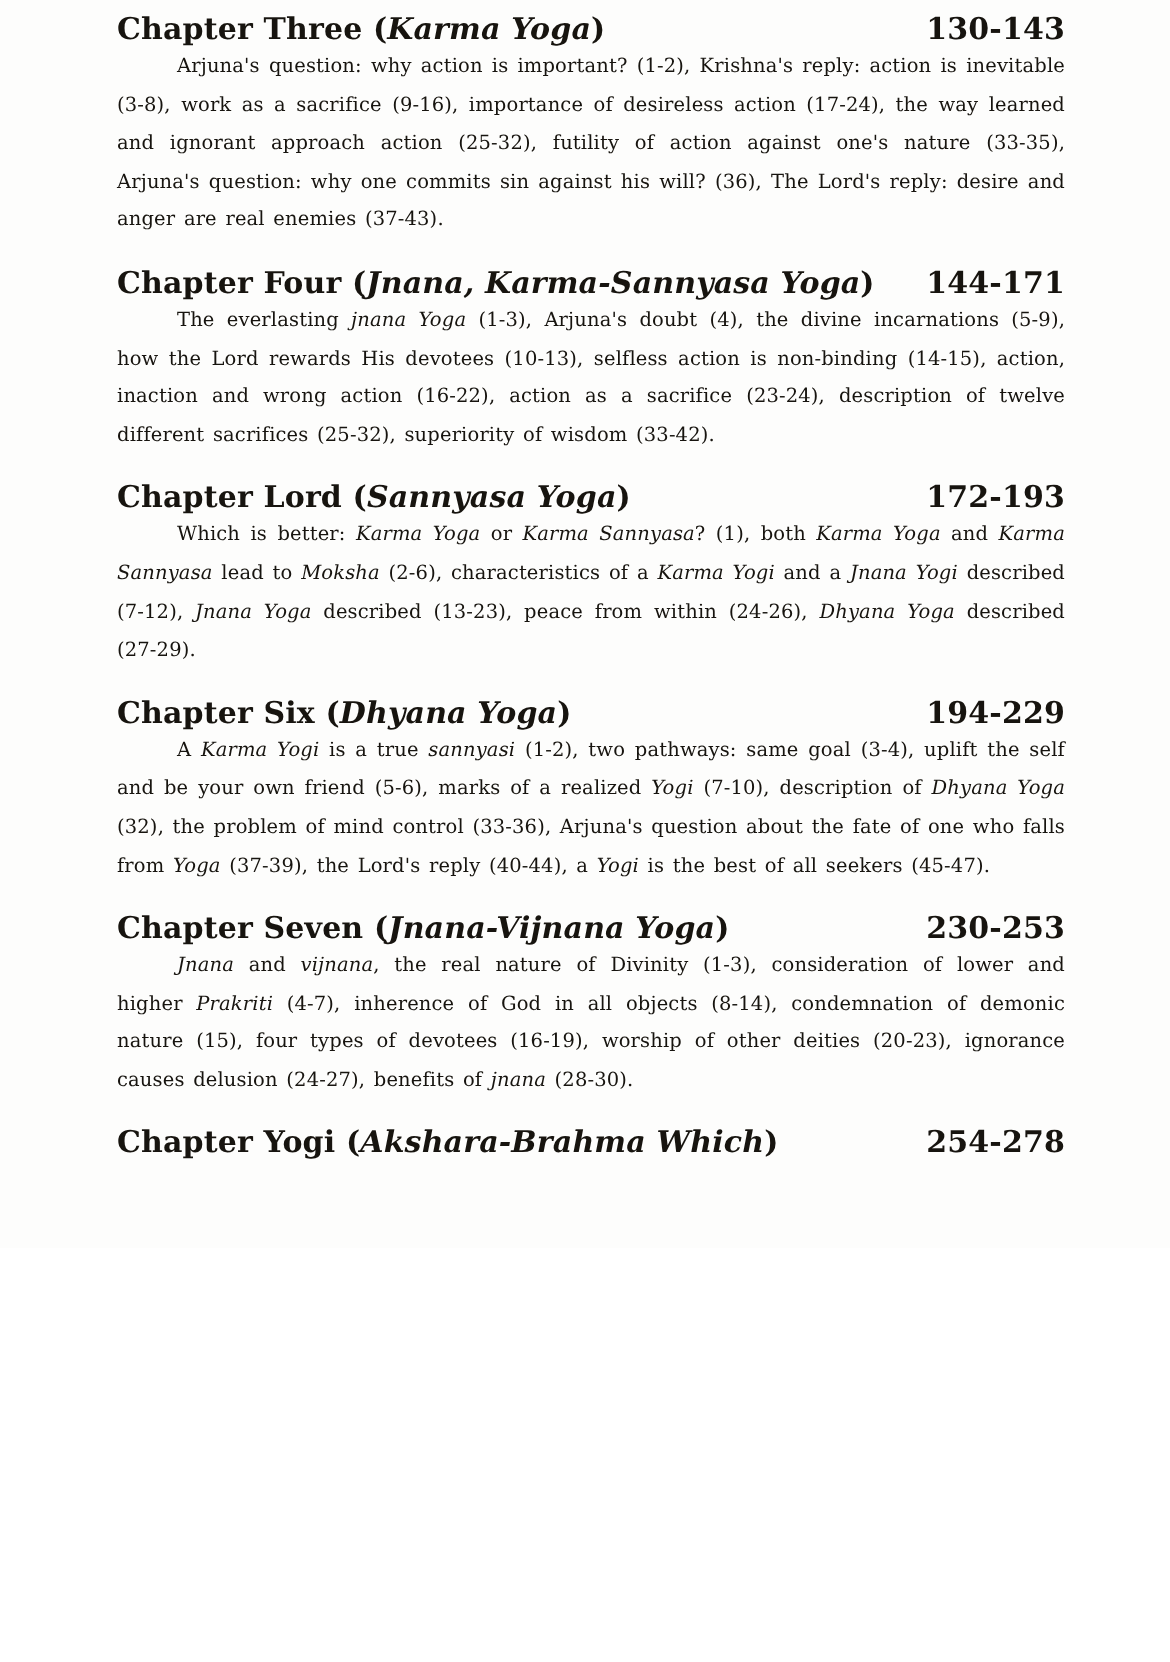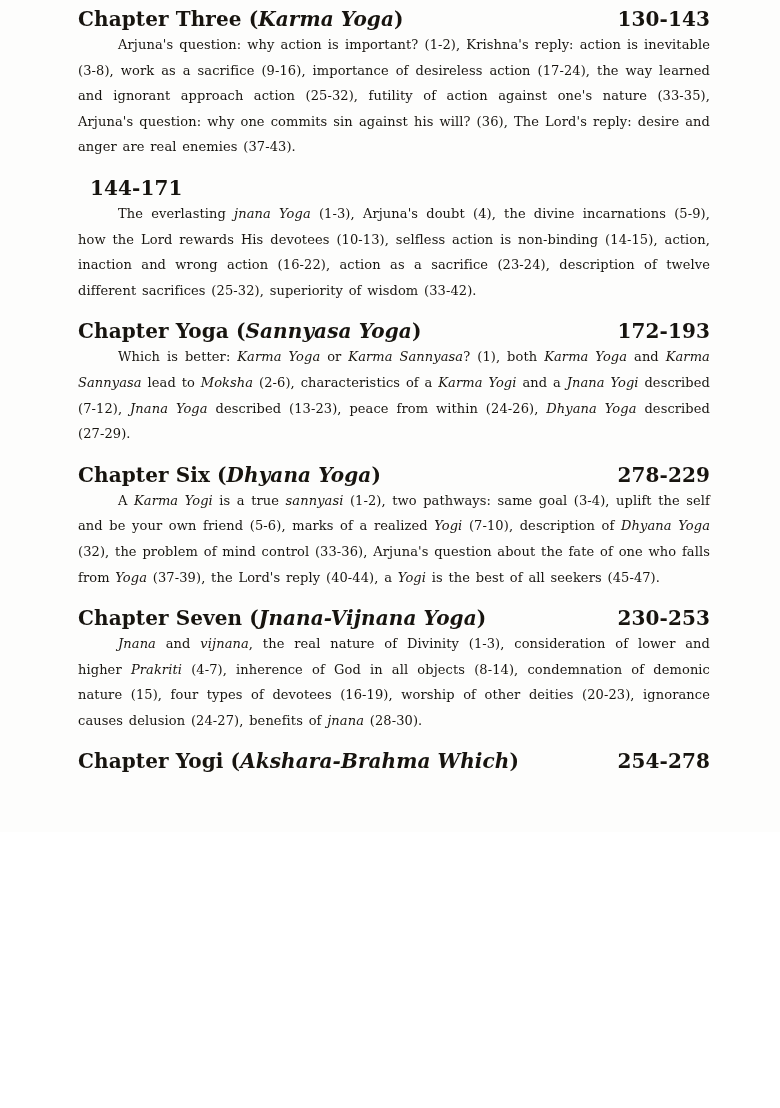--- a/index.html
+++ b/index.html
@@ -57,37 +57,38 @@
   <div class="section">
     <div class="chapter-heading">
       <span class="chapter-title"><span class="b">Chapter Three (</span><span class="it b">Karma Yoga</span><span class="b">)</span></span>
       <span class="chapter-pages">130-143</span>
     </div>
     <p class="chapter-summary"><span>Arjuna's question: why action is important? (1-2), Krishna's reply: action is inevitable (3-8), work as a sacrifice (9-16), importance of desireless action (17-24), the way learned and ignorant approach action (25-32), futility of action against one's nature (33-35), Arjuna's question: why one commits sin against his will? (36), The Lord's reply: desire and anger are real enemies (37-43).</span></p>
   </div>
 
   <div class="section">
     <div class="chapter-heading">
+      <span class="chapter-title"><span class="b">Chapter Four (</span><span class="it b">Jnana, Karma-Sannyasa Yoga</span><span class="b">)</span></span>
       <span class="chapter-pages">144-171</span>
     </div>
     <p class="chapter-summary"><span>The everlasting </span><span class="it">jnana Yoga</span><span> (1-3), Arjuna's doubt (4), the divine incarnations (5-9), how the Lord rewards His devotees (10-13), selfless action is non-binding (14-15), action, inaction and wrong action (16-22), action as a sacrifice (23-24), description of twelve different sacrifices (25-32), superiority of wisdom (33-42).</span></p>
   </div>
 
   <div class="section">
     <div class="chapter-heading">
-      <span class="chapter-title"><span class="b">Chapter Yoga (</span><span class="it b">Sannyasa Yoga</span><span class="b">)</span></span>
+      <span class="chapter-title"><span class="b">Chapter Lord (</span><span class="it b">Sannyasa Yoga</span><span class="b">)</span></span>
       <span class="chapter-pages">172-193</span>
     </div>
     <p class="chapter-summary"><span>Which is better: </span><span class="it">Karma Yoga</span><span> or </span><span class="it">Karma Sannyasa</span><span>? (1), both </span><span class="it">Karma Yoga</span><span> and </span><span class="it">Karma Sannyasa</span><span> lead to </span><span class="it">Moksha</span><span> (2-6), characteristics of a </span><span class="it">Karma Yogi</span><span> and a </span><span class="it">Jnana Yogi</span><span> described (7-12), </span><span class="it">Jnana Yoga</span><span> described (13-23), peace from within (24-26), </span><span class="it">Dhyana Yoga</span><span> described (27-29).</span></p>
   </div>
 
   <div class="section">
     <div class="chapter-heading">
       <span class="chapter-title"><span class="b">Chapter Six (</span><span class="it b">Dhyana Yoga</span><span class="b">)</span></span>
-      <span class="chapter-pages">278-229</span>
+      <span class="chapter-pages">194-229</span>
     </div>
     <p class="chapter-summary"><span>A </span><span class="it">Karma Yogi</span><span> is a true </span><span class="it">sannyasi</span><span> (1-2), two pathways: same goal (3-4), uplift the self and be your own friend (5-6), marks of a realized </span><span class="it">Yogi</span><span> (7-10), description of </span><span class="it">Dhyana Yoga</span><span> (32), the problem of mind control (33-36), Arjuna's question about the fate of one who falls from </span><span class="it">Yoga</span><span> (37-39), the Lord's reply (40-44), a </span><span class="it">Yogi</span><span> is the best of all seekers (45-47).</span></p>
   </div>
 
   <div class="section">
     <div class="chapter-heading">
       <span class="chapter-title"><span class="b">Chapter Seven (</span><span class="it b">Jnana-Vijnana Yoga</span><span class="b">)</span></span>
       <span class="chapter-pages">230-253</span>
     </div>
     <p class="chapter-summary"><span class="it">Jnana</span><span> and </span><span class="it">vijnana</span><span>, the real nature of Divinity (1-3), consideration of lower and higher </span><span class="it">Prakriti</span><span> (4-7), inherence of God in all objects (8-14), condemnation of demonic nature (15), four types of devotees (16-19), worship of other deities (20-23), ignorance causes delusion (24-27), benefits of </span><span class="it">jnana</span><span> (28-30).</span></p>

